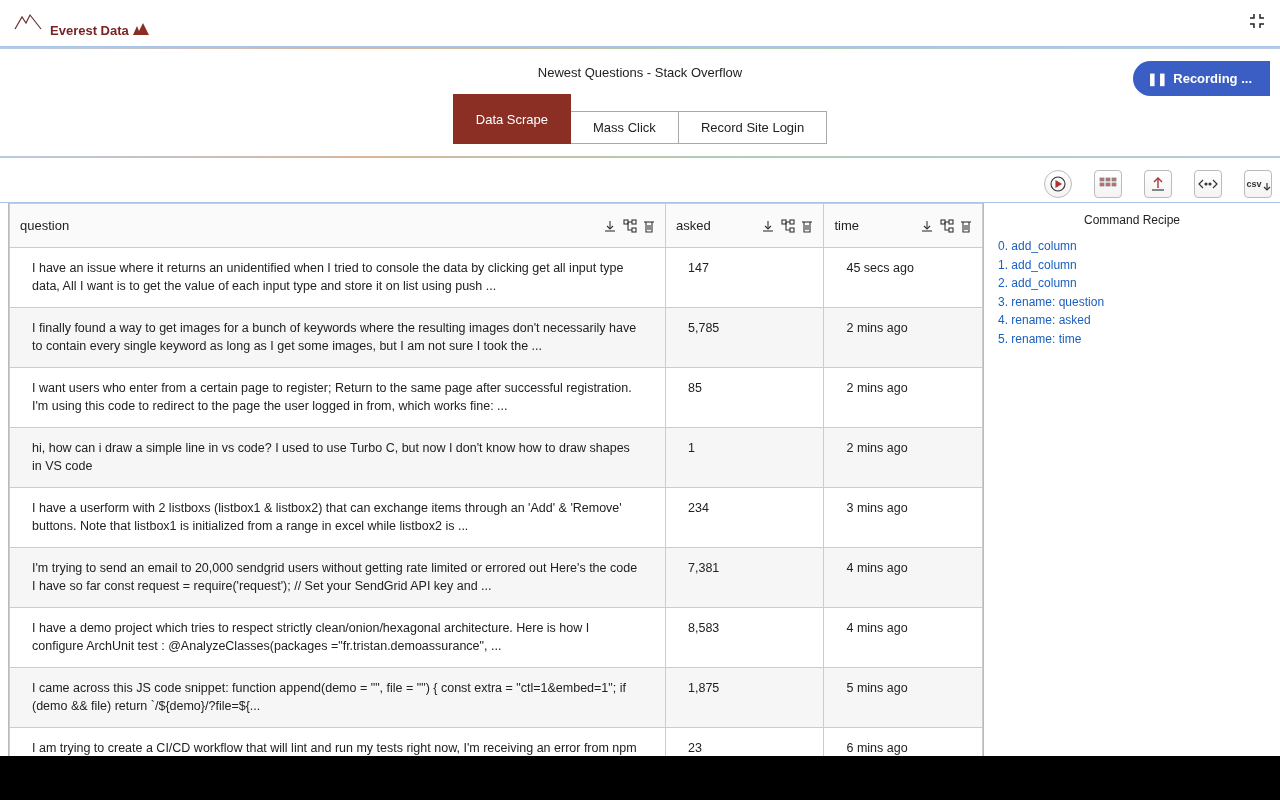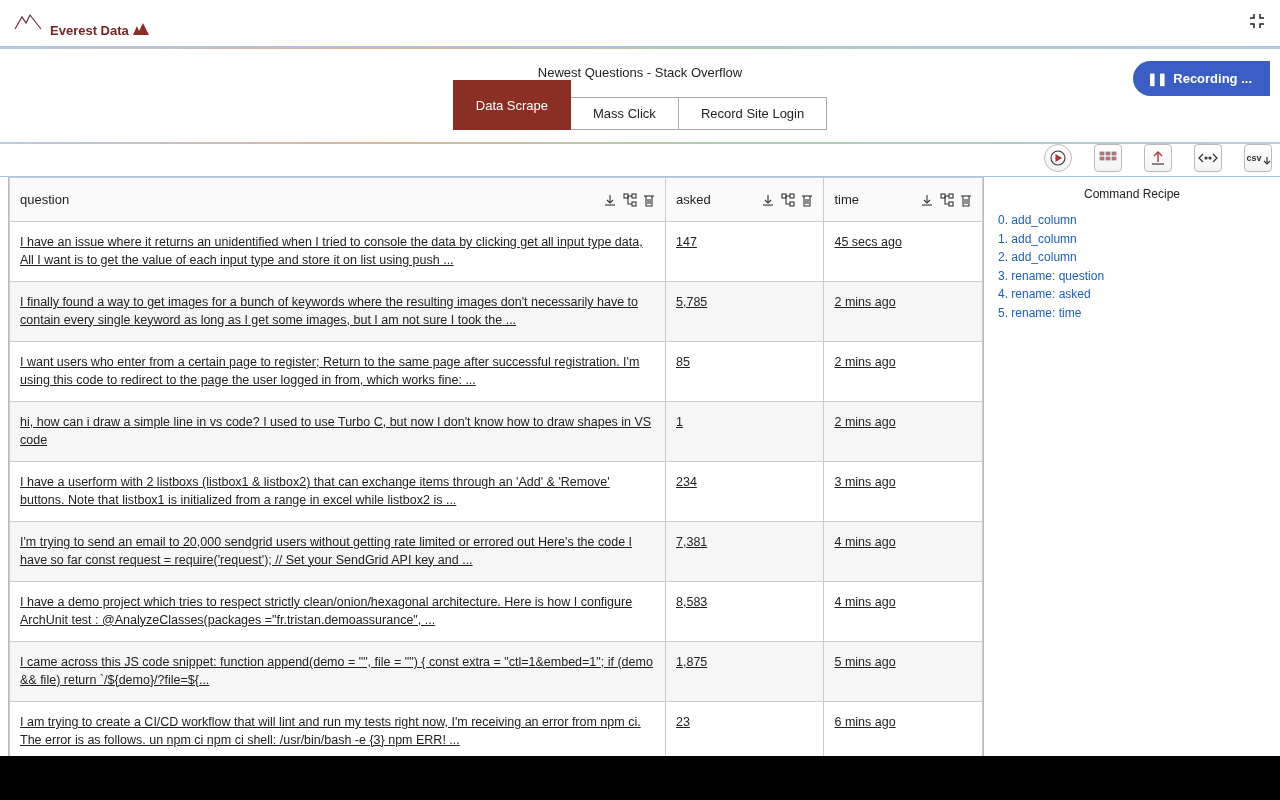--- a/index.html
+++ b/index.html
@@ -34,21 +34,21 @@
   opacity: 0.55;
 }
 
 
 .title-bar {
   position: relative;
   text-align: center;
   padding-top: 16px;
   padding-bottom: 12px;
 }
-.page-title { font-size: 13px; color: #222; }
+.page-title { font-size: 13px; color: #222; margin-bottom: 14px; }
 .tab-row { display: inline-flex; }
 .tab-btn {
   border: 1px solid #aaa;
   background: #fff;
   padding: 8px 22px;
   font-size: 13px;
   color: #222;
   cursor: pointer;
 }
 .tab-btn.active { background: #8b2e24; color: #fff; border-color: #8b2e24; }
@@ -67,21 +67,21 @@
   align-items: center;
   gap: 6px;
   cursor: pointer;
 }
 .pause-icon { font-size: 12px; }
 
 
 .tool-row {
   display: flex;
   justify-content: flex-end;
-  padding: 0 8px 4px 8px;
+  padding: 12px 8px 4px 8px;
   gap: 22px;
   border-bottom: 1px solid #a7c4e6;
 }
 .tool-btn {
   width: 28px; height: 28px;
   border: 1px solid #bbb;
   border-radius: 4px;
   background: linear-gradient(#fff,#f3f3f3);
   display: flex; align-items: center; justify-content: center;
   cursor: pointer;
@@ -107,21 +107,21 @@
   padding: 10px 14px 10px 14px;
 }
 .side-title { text-align: center; font-size: 12px; margin-bottom: 10px; color: #222; }
 .recipe-list { font-size: 12px; }
 .recipe-list div { color: #1a5fbf; cursor: pointer; line-height: 1.55; }
 
 
 table { border-collapse: collapse; width: 100%; table-layout: fixed; }
 th, td { border: 1px solid #ccc; text-align: left; vertical-align: top; }
 th { background: #fafafa; font-weight: 400; padding: 14px 10px; position: relative; }
-td { padding: 12px 10px; font-size: 12.5px; line-height: 1.4; text-decoration: underline; }
+td { padding: 12px 22px; font-size: 12.5px; line-height: 1.4; }
 tbody tr:nth-child(even) td { background: #f6f6f6; }
 .col-question { width: 596px; }
 .col-asked { width: 144px; }
 .col-time { width: 144px; }
 .th-inner { display: flex; justify-content: space-between; align-items: center; gap: 48px; }
 .th-tools { display: flex; gap: 6px; }
 .th-tools span { cursor: pointer; color: #444; }
 .mini-icon svg { display:block; }
 
 

